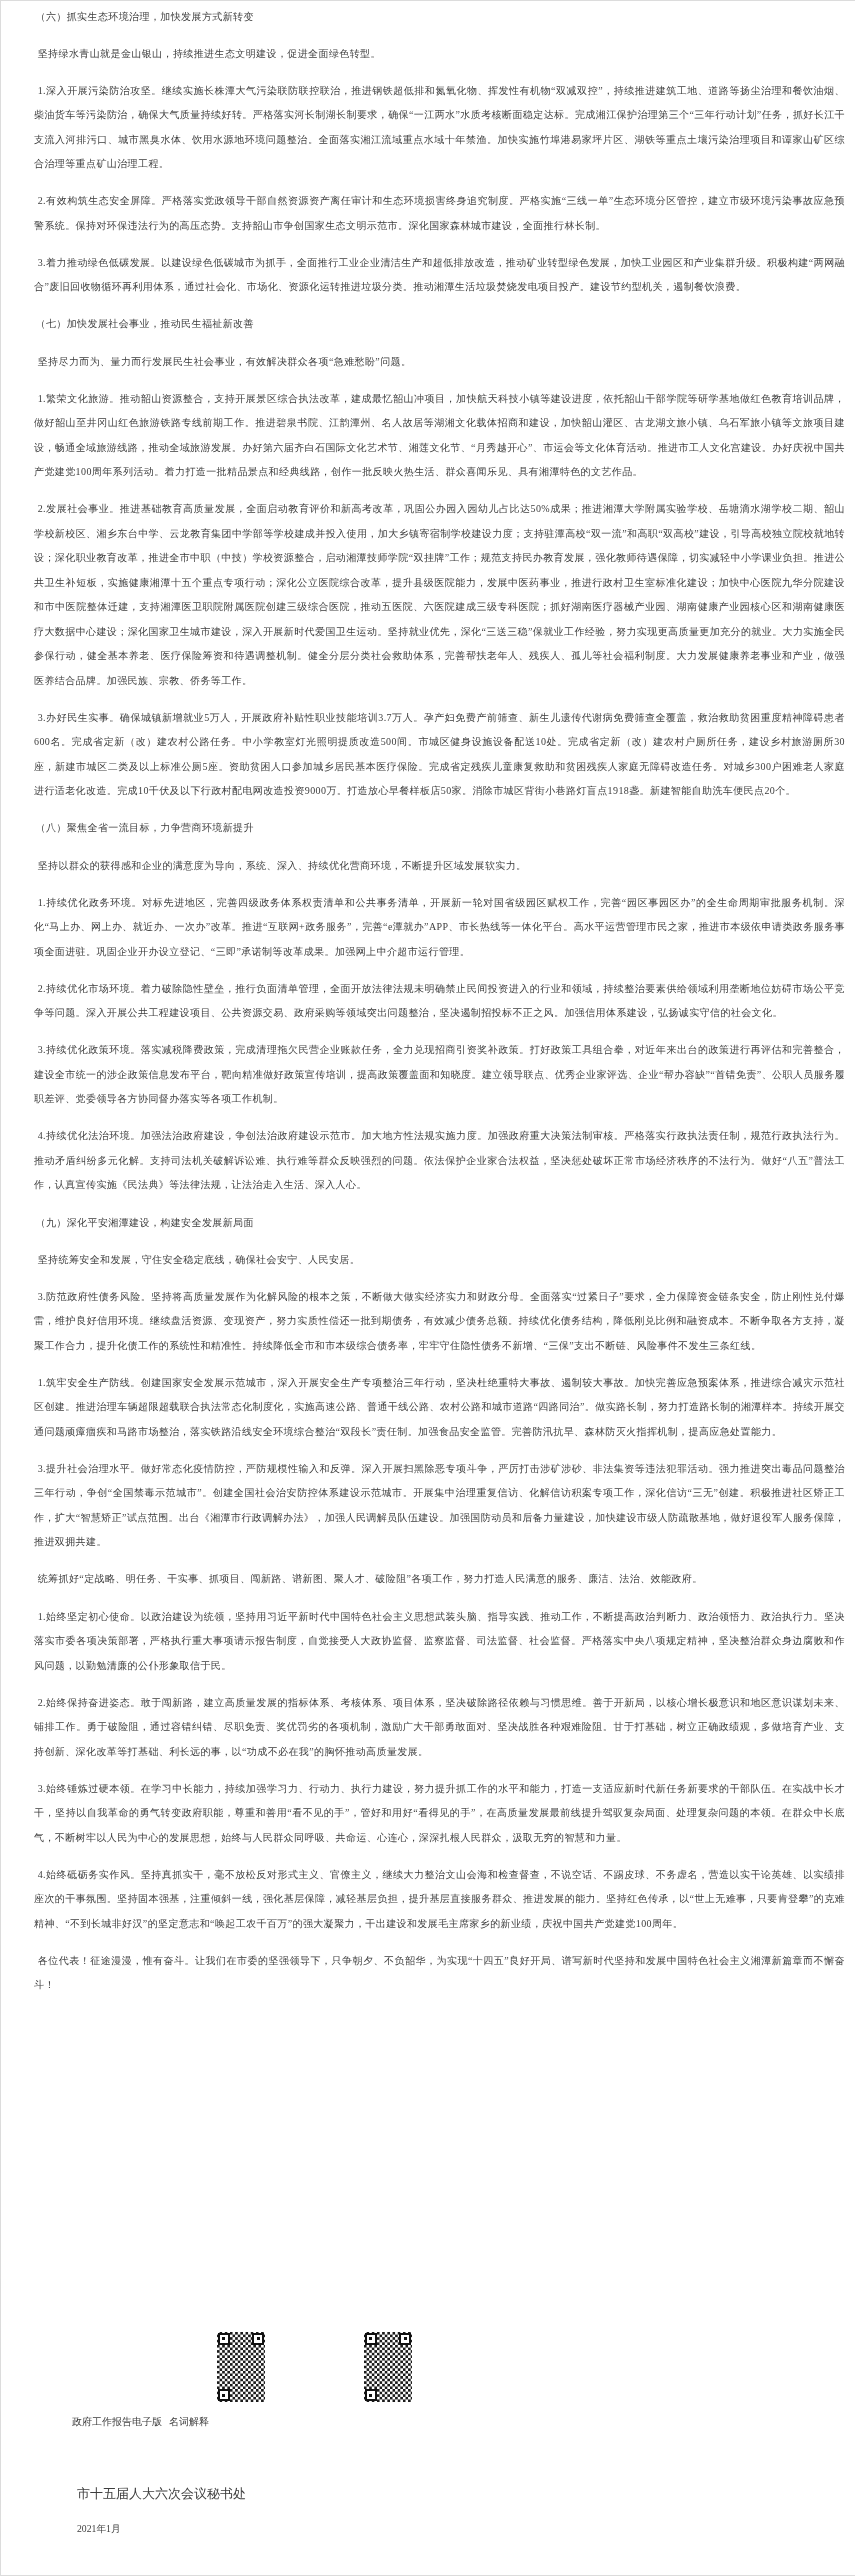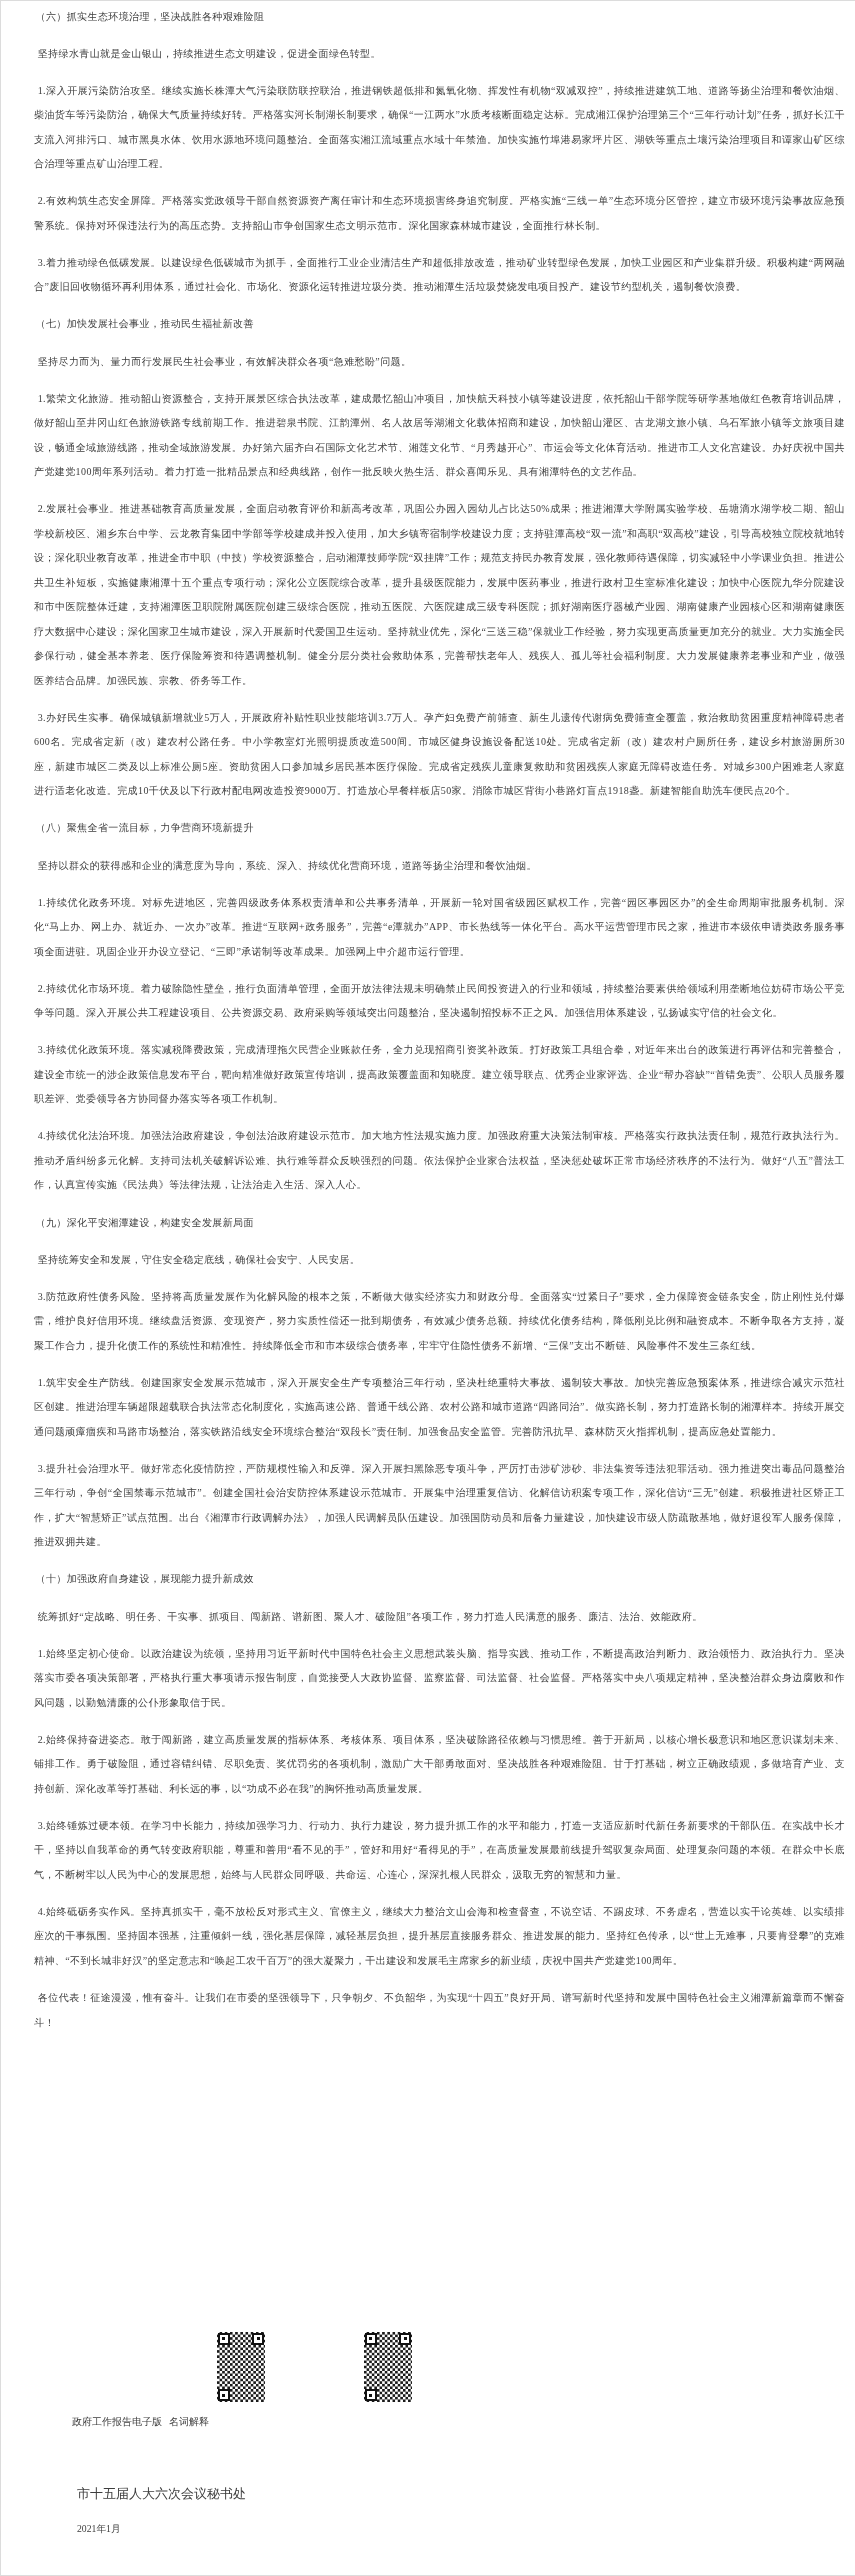--- a/index.html
+++ b/index.html
@@ -36,42 +36,41 @@
   #qr-label-glossary{left:169px;}
   #secretariat{position:absolute;left:77px;top:2485px;font-size:13px;color:#3d3d3d;}
   #report-date{position:absolute;left:77px;top:2523px;font-size:9.7px;color:#3d3d3d;}
 </style>
 </head>
 <body>
 
 <div class="page-frame"></div>
 
 <div id="doc-body">
-    <div class="doc-heading">（六）抓实生态环境治理，坚决战胜各种艰难险阻</div>
+    <div class="doc-heading">（六）抓实生态环境治理，加快发展方式新转变</div>
     <div class="doc-para">坚持绿水青山就是金山银山，持续推进生态文明建设，促进全面绿色转型。</div>
     <div class="doc-para">1.深入开展污染防治攻坚。继续实施长株潭大气污染联防联控联治，推进钢铁超低排和氮氧化物、挥发性有机物“双减双控”，持续推进建筑工地、道路等扬尘治理和餐饮油烟、柴油货车等污染防治，确保大气质量持续好转。严格落实河长制湖长制要求，确保“一江两水”水质考核断面稳定达标。完成湘江保护治理第三个“三年行动计划”任务，抓好长江干支流入河排污口、城市黑臭水体、饮用水源地环境问题整治。全面落实湘江流域重点水域十年禁渔。加快实施竹埠港易家坪片区、湖铁等重点土壤污染治理项目和谭家山矿区综合治理等重点矿山治理工程。</div>
     <div class="doc-para">2.有效构筑生态安全屏障。严格落实党政领导干部自然资源资产离任审计和生态环境损害终身追究制度。严格实施“三线一单”生态环境分区管控，建立市级环境污染事故应急预警系统。保持对环保违法行为的高压态势。支持韶山市争创国家生态文明示范市。深化国家森林城市建设，全面推行林长制。</div>
     <div class="doc-para">3.着力推动绿色低碳发展。以建设绿色低碳城市为抓手，全面推行工业企业清洁生产和超低排放改造，推动矿业转型绿色发展，加快工业园区和产业集群升级。积极构建“两网融合”废旧回收物循环再利用体系，通过社会化、市场化、资源化运转推进垃圾分类。推动湘潭生活垃圾焚烧发电项目投产。建设节约型机关，遏制餐饮浪费。</div>
     <div class="doc-heading">（七）加快发展社会事业，推动民生福祉新改善</div>
     <div class="doc-para">坚持尽力而为、量力而行发展民生社会事业，有效解决群众各项“急难愁盼”问题。</div>
     <div class="doc-para">1.繁荣文化旅游。推动韶山资源整合，支持开展景区综合执法改革，建成最忆韶山冲项目，加快航天科技小镇等建设进度，依托韶山干部学院等研学基地做红色教育培训品牌，做好韶山至井冈山红色旅游铁路专线前期工作。推进碧泉书院、江韵潭州、名人故居等湖湘文化载体招商和建设，加快韶山灌区、古龙湖文旅小镇、乌石军旅小镇等文旅项目建设，畅通全域旅游线路，推动全域旅游发展。办好第六届齐白石国际文化艺术节、湘莲文化节、“月秀越开心”、市运会等文化体育活动。推进市工人文化宫建设。办好庆祝中国共产党建党100周年系列活动。着力打造一批精品景点和经典线路，创作一批反映火热生活、群众喜闻乐见、具有湘潭特色的文艺作品。</div>
     <div class="doc-para">2.发展社会事业。推进基础教育高质量发展，全面启动教育评价和新高考改革，巩固公办园入园幼儿占比达50%成果；推进湘潭大学附属实验学校、岳塘滴水湖学校二期、韶山学校新校区、湘乡东台中学、云龙教育集团中学部等学校建成并投入使用，加大乡镇寄宿制学校建设力度；支持驻潭高校“双一流”和高职“双高校”建设，引导高校独立院校就地转设；深化职业教育改革，推进全市中职（中技）学校资源整合，启动湘潭技师学院“双挂牌”工作；规范支持民办教育发展，强化教师待遇保障，切实减轻中小学课业负担。推进公共卫生补短板，实施健康湘潭十五个重点专项行动；深化公立医院综合改革，提升县级医院能力，发展中医药事业，推进行政村卫生室标准化建设；加快中心医院九华分院建设和市中医院整体迁建，支持湘潭医卫职院附属医院创建三级综合医院，推动五医院、六医院建成三级专科医院；抓好湖南医疗器械产业园、湖南健康产业园核心区和湖南健康医疗大数据中心建设；深化国家卫生城市建设，深入开展新时代爱国卫生运动。坚持就业优先，深化“三送三稳”保就业工作经验，努力实现更高质量更加充分的就业。大力实施全民参保行动，健全基本养老、医疗保险筹资和待遇调整机制。健全分层分类社会救助体系，完善帮扶老年人、残疾人、孤儿等社会福利制度。大力发展健康养老事业和产业，做强医养结合品牌。加强民族、宗教、侨务等工作。</div>
     <div class="doc-para">3.办好民生实事。确保城镇新增就业5万人，开展政府补贴性职业技能培训3.7万人。孕产妇免费产前筛查、新生儿遗传代谢病免费筛查全覆盖，救治救助贫困重度精神障碍患者600名。完成省定新（改）建农村公路任务。中小学教室灯光照明提质改造500间。市城区健身设施设备配送10处。完成省定新（改）建农村户厕所任务，建设乡村旅游厕所30座，新建市城区二类及以上标准公厕5座。资助贫困人口参加城乡居民基本医疗保险。完成省定残疾儿童康复救助和贫困残疾人家庭无障碍改造任务。对城乡300户困难老人家庭进行适老化改造。完成10千伏及以下行政村配电网改造投资9000万。打造放心早餐样板店50家。消除市城区背街小巷路灯盲点1918盏。新建智能自助洗车便民点20个。</div>
     <div class="doc-heading">（八）聚焦全省一流目标，力争营商环境新提升</div>
-    <div class="doc-para">坚持以群众的获得感和企业的满意度为导向，系统、深入、持续优化营商环境，道路等扬尘治理和餐饮油烟。</div>
+    <div class="doc-para">坚持以群众的获得感和企业的满意度为导向，系统、深入、持续优化营商环境，不断提升区域发展软实力。</div>
     <div class="doc-para">1.持续优化政务环境。对标先进地区，完善四级政务体系权责清单和公共事务清单，开展新一轮对国省级园区赋权工作，完善“园区事园区办”的全生命周期审批服务机制。深化“马上办、网上办、就近办、一次办”改革。推进“互联网+政务服务”，完善“e潭就办”APP、市长热线等一体化平台。高水平运营管理市民之家，推进市本级依申请类政务服务事项全面进驻。巩固企业开办设立登记、“三即”承诺制等改革成果。加强网上中介超市运行管理。</div>
     <div class="doc-para">2.持续优化市场环境。着力破除隐性壁垒，推行负面清单管理，全面开放法律法规未明确禁止民间投资进入的行业和领域，持续整治要素供给领域利用垄断地位妨碍市场公平竞争等问题。深入开展公共工程建设项目、公共资源交易、政府采购等领域突出问题整治，坚决遏制招投标不正之风。加强信用体系建设，弘扬诚实守信的社会文化。</div>
     <div class="doc-para">3.持续优化政策环境。落实减税降费政策，完成清理拖欠民营企业账款任务，全力兑现招商引资奖补政策。打好政策工具组合拳，对近年来出台的政策进行再评估和完善整合，建设全市统一的涉企政策信息发布平台，靶向精准做好政策宣传培训，提高政策覆盖面和知晓度。建立领导联点、优秀企业家评选、企业“帮办容缺”“首错免责”、公职人员服务履职差评、党委领导各方协同督办落实等各项工作机制。</div>
     <div class="doc-para">4.持续优化法治环境。加强法治政府建设，争创法治政府建设示范市。加大地方性法规实施力度。加强政府重大决策法制审核。严格落实行政执法责任制，规范行政执法行为。推动矛盾纠纷多元化解。支持司法机关破解诉讼难、执行难等群众反映强烈的问题。依法保护企业家合法权益，坚决惩处破坏正常市场经济秩序的不法行为。做好“八五”普法工作，认真宣传实施《民法典》等法律法规，让法治走入生活、深入人心。</div>
     <div class="doc-heading">（九）深化平安湘潭建设，构建安全发展新局面</div>
     <div class="doc-para">坚持统筹安全和发展，守住安全稳定底线，确保社会安宁、人民安居。</div>
     <div class="doc-para">3.防范政府性债务风险。坚持将高质量发展作为化解风险的根本之策，不断做大做实经济实力和财政分母。全面落实“过紧日子”要求，全力保障资金链条安全，防止刚性兑付爆雷，维护良好信用环境。继续盘活资源、变现资产，努力实质性偿还一批到期债务，有效减少债务总额。持续优化债务结构，降低刚兑比例和融资成本。不断争取各方支持，凝聚工作合力，提升化债工作的系统性和精准性。持续降低全市和市本级综合债务率，牢牢守住隐性债务不新增、“三保”支出不断链、风险事件不发生三条红线。</div>
     <div class="doc-para">1.筑牢安全生产防线。创建国家安全发展示范城市，深入开展安全生产专项整治三年行动，坚决杜绝重特大事故、遏制较大事故。加快完善应急预案体系，推进综合减灾示范社区创建。推进治理车辆超限超载联合执法常态化制度化，实施高速公路、普通干线公路、农村公路和城市道路“四路同治”。做实路长制，努力打造路长制的湘潭样本。持续开展交通问题顽瘴痼疾和马路市场整治，落实铁路沿线安全环境综合整治“双段长”责任制。加强食品安全监管。完善防汛抗旱、森林防灭火指挥机制，提高应急处置能力。</div>
     <div class="doc-para">3.提升社会治理水平。做好常态化疫情防控，严防规模性输入和反弹。深入开展扫黑除恶专项斗争，严厉打击涉矿涉砂、非法集资等违法犯罪活动。强力推进突出毒品问题整治三年行动，争创“全国禁毒示范城市”。创建全国社会治安防控体系建设示范城市。开展集中治理重复信访、化解信访积案专项工作，深化信访“三无”创建。积极推进社区矫正工作，扩大“智慧矫正”试点范围。出台《湘潭市行政调解办法》，加强人民调解员队伍建设。加强国防动员和后备力量建设，加快建设市级人防疏散基地，做好退役军人服务保障，推进双拥共建。</div>
-    <div class="doc-heading">（十）加强政府自身建设，展现能力提升新成效</div>
     <div class="doc-para">统筹抓好“定战略、明任务、干实事、抓项目、闯新路、谱新图、聚人才、破险阻”各项工作，努力打造人民满意的服务、廉洁、法治、效能政府。</div>
     <div class="doc-para">1.始终坚定初心使命。以政治建设为统领，坚持用习近平新时代中国特色社会主义思想武装头脑、指导实践、推动工作，不断提高政治判断力、政治领悟力、政治执行力。坚决落实市委各项决策部署，严格执行重大事项请示报告制度，自觉接受人大政协监督、监察监督、司法监督、社会监督。严格落实中央八项规定精神，坚决整治群众身边腐败和作风问题，以勤勉清廉的公仆形象取信于民。</div>
     <div class="doc-para">2.始终保持奋进姿态。敢于闯新路，建立高质量发展的指标体系、考核体系、项目体系，坚决破除路径依赖与习惯思维。善于开新局，以核心增长极意识和地区意识谋划未来、铺排工作。勇于破险阻，通过容错纠错、尽职免责、奖优罚劣的各项机制，激励广大干部勇敢面对、坚决战胜各种艰难险阻。甘于打基础，树立正确政绩观，多做培育产业、支持创新、深化改革等打基础、利长远的事，以“功成不必在我”的胸怀推动高质量发展。</div>
     <div class="doc-para">3.始终锤炼过硬本领。在学习中长能力，持续加强学习力、行动力、执行力建设，努力提升抓工作的水平和能力，打造一支适应新时代新任务新要求的干部队伍。在实战中长才干，坚持以自我革命的勇气转变政府职能，尊重和善用“看不见的手”，管好和用好“看得见的手”，在高质量发展最前线提升驾驭复杂局面、处理复杂问题的本领。在群众中长底气，不断树牢以人民为中心的发展思想，始终与人民群众同呼吸、共命运、心连心，深深扎根人民群众，汲取无穷的智慧和力量。</div>
     <div class="doc-para">4.始终砥砺务实作风。坚持真抓实干，毫不放松反对形式主义、官僚主义，继续大力整治文山会海和检查督查，不说空话、不踢皮球、不务虚名，营造以实干论英雄、以实绩排座次的干事氛围。坚持固本强基，注重倾斜一线，强化基层保障，减轻基层负担，提升基层直接服务群众、推进发展的能力。坚持红色传承，以“世上无难事，只要肯登攀”的克难精神、“不到长城非好汉”的坚定意志和“唤起工农千百万”的强大凝聚力，干出建设和发展毛主席家乡的新业绩，庆祝中国共产党建党100周年。</div>
     <div class="doc-closing">各位代表！征途漫漫，惟有奋斗。让我们在市委的坚强领导下，只争朝夕、不负韶华，为实现“十四五”良好开局、谱写新时代坚持和发展中国特色社会主义湘潭新篇章而不懈奋斗！</div>
   </div>
 
 <div id="qr-report" class="qr">
   <span class="f f1">

